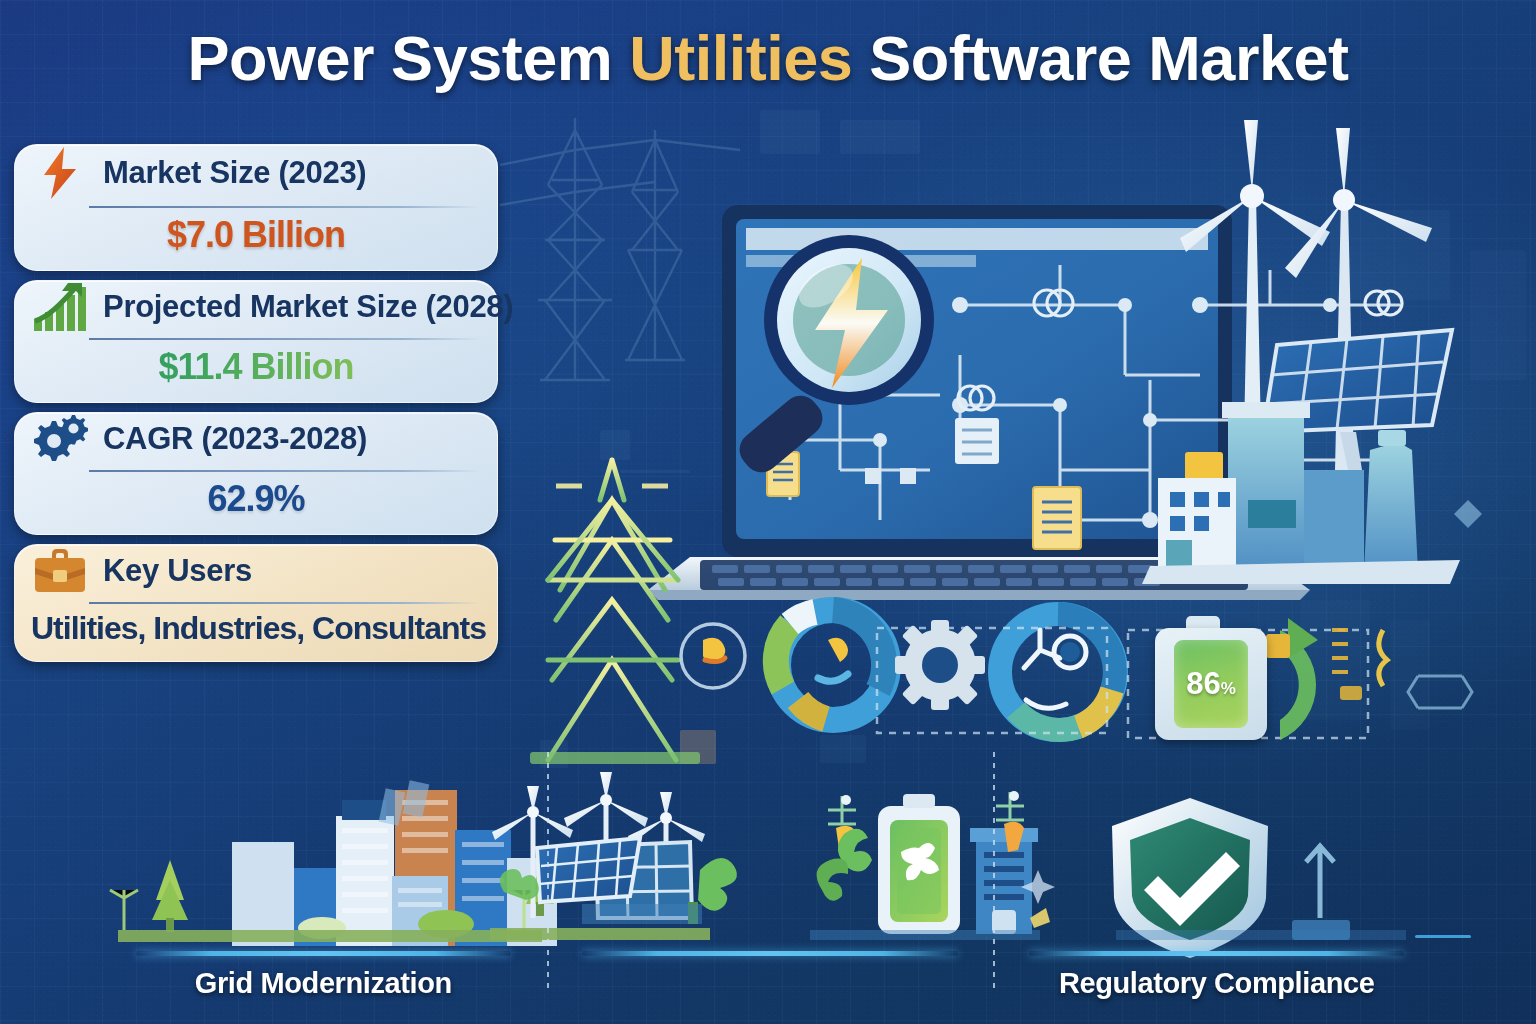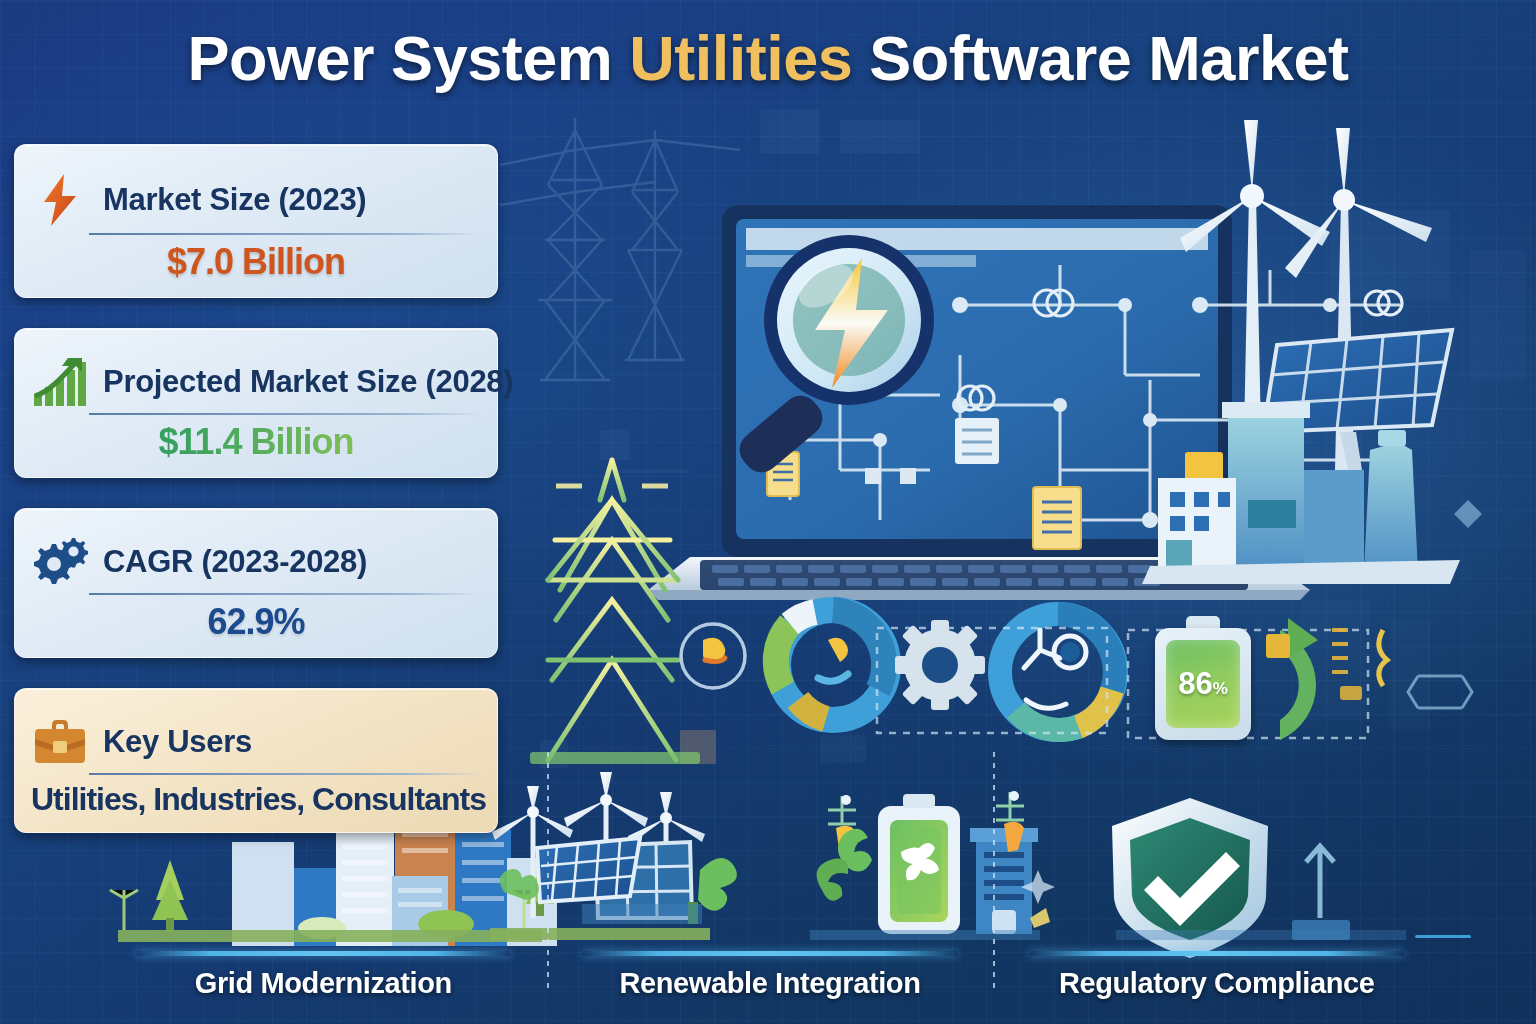--- a/index.html
+++ b/index.html
@@ -44,23 +44,23 @@
     font-size:63px; font-weight:bold; letter-spacing:-0.5px;
     color:#ffffff;
     text-shadow:0 3px 7px rgba(0,0,0,.55);
     white-space:nowrap;
   }
   #title .hl { color:#f0c060; }
 
   
   #cards { position:absolute; left:14px; top:144px; width:484px; }
   .card {
-    border-radius:12px;
-    padding:27px 16px 14px 16px;
-    margin-bottom:30px;
+    border-radius:23px;
+    padding:0 16px 14px 16px;
+    margin-bottom:9px;
     box-shadow:0 4px 12px rgba(0,0,0,.40), inset 0 1px 0 rgba(255,255,255,.75);
     position:relative;
     background:linear-gradient(158deg,#eef5fb 0%,#dfeaf5 45%,#cfe0ef 100%);
     border:1px solid rgba(255,255,255,.55);
   }
   .card.cream {
     background:linear-gradient(158deg,#faf0db 0%,#f3e4c6 50%,#ecd9b4 100%);
   }
   .card-top { display:flex; align-items:center; gap:14px; min-height:52px; }
   .card-icon { width:58px; flex:0 0 58px; display:flex; align-items:center; justify-content:center; }
@@ -99,21 +99,21 @@
   .blabel {
     position:absolute; bottom:0; left:0; width:100%;
     text-align:center; font-size:29px; font-weight:bold; color:#ffffff;
     text-shadow:0 2px 5px rgba(0,0,0,.60);
     letter-spacing:-0.4px; white-space:nowrap;
   }
 
   
   #art { position:absolute; inset:0; pointer-events:none; }
   .badge86 {
-    position:absolute; left:1155px; top:628px; width:96px; height:112px;
+    position:absolute; left:1155px; top:628px; width:112px; height:112px;
     border-radius:14px;
     background:linear-gradient(160deg,#e8f2f8,#c9dce9);
     box-shadow:0 4px 10px rgba(0,0,0,.35);
     display:flex; align-items:center; justify-content:center;
   }
   .badge86 .inner {
     width:74px; height:88px; border-radius:9px;
     background:linear-gradient(165deg,#6bbf63 0%,#8fcb5e 45%,#a8d35c 100%);
     display:flex; align-items:center; justify-content:center;
     box-shadow:inset 0 0 14px rgba(255,255,255,.35);
@@ -669,20 +669,19 @@
 
 <div id="bottom">
   <div class="bcol">
     <div class="bart"></div>
     <div class="bunderline"></div>
     <div class="blabel">Grid Modernization</div>
   </div>
   <div class="bcol">
     <div class="bart"></div>
     <div class="bunderline"></div>
-    <div class="blabel">Renewable Integration</div>
   </div>
   <div class="bcol">
     <div class="bart"></div>
     <div class="bunderline"></div>
     <div class="blabel">Regulatory Compliance</div>
   </div>
 </div>
 
 </body></html>

